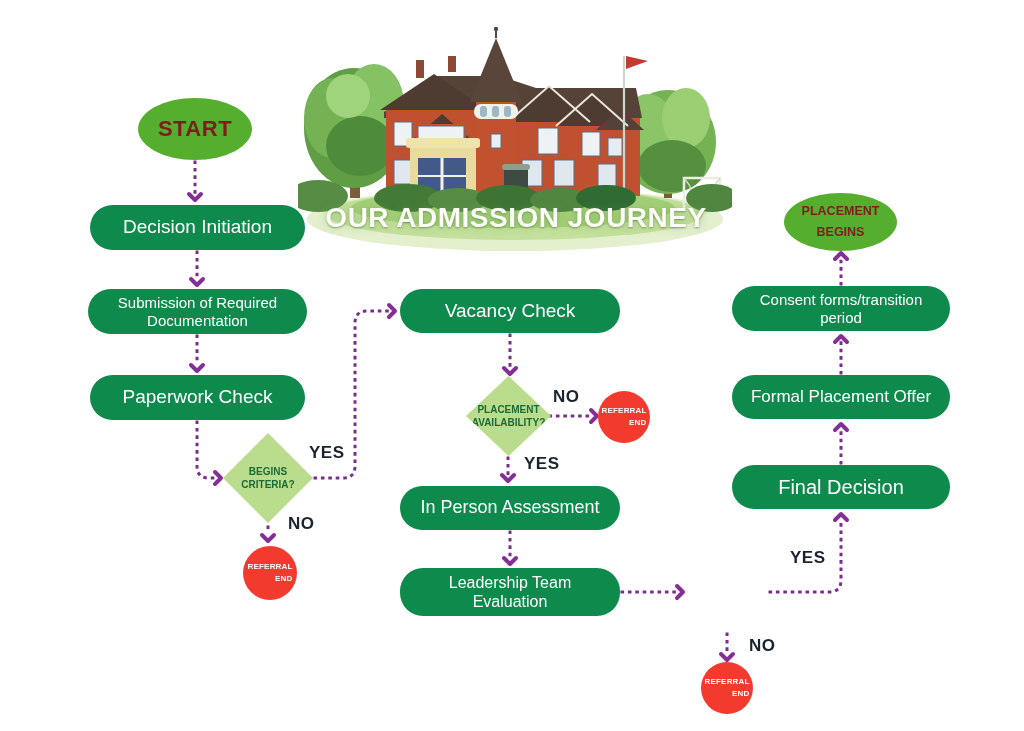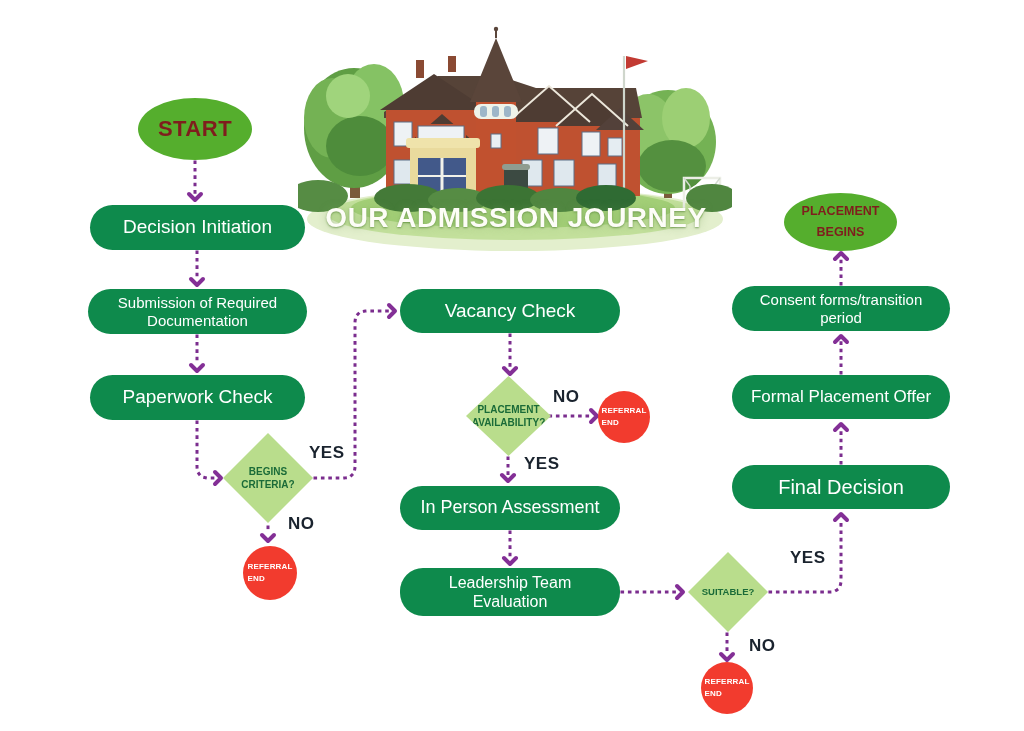--- a/index.html
+++ b/index.html
@@ -29,21 +29,21 @@
     font-weight:bold;box-sizing:border-box;
   }
   .diamond{
     background:var(--diamond-green);color:var(--diamond-text);
     clip-path:polygon(50% 0,100% 50%,50% 100%,0 50%);
     display:flex;align-items:center;justify-content:center;text-align:center;
     font-weight:bold;line-height:1.35;box-sizing:border-box;
   }
   .endcircle{
     background:var(--end-red);color:#fff;border-radius:50%;
-    display:flex;align-items:center;justify-content:center;text-align:left;
+    display:flex;align-items:center;justify-content:center;text-align:right;
     font-weight:bold;font-size:8px;line-height:1.5;letter-spacing:.2px;
     box-sizing:border-box;padding:0 8px;
   }
   .branch-label{
     color:var(--label-dark);font-weight:bold;font-size:17px;letter-spacing:.5px;
   }
   #flow-title{
     left:320px;top:202px;width:392px;text-align:center;
     color:#fdfdf7;font-weight:bold;font-size:28px;letter-spacing:.5px;
     text-shadow:0 1px 2px rgba(96,140,66,.75),0 0 8px rgba(120,165,90,.45);
@@ -206,21 +206,20 @@
   <div class="abs pill" style="left:400px;top:289px;width:220px;height:44px;font-size:19px">Vacancy Check</div>
 
   <div class="abs diamond" style="left:466px;top:376px;width:85px;height:80px;font-size:10px">PLACEMENT AVAILABILITY?</div>
 
   <div class="abs endcircle" style="left:598px;top:391px;width:52px;height:52px">REFERRAL END</div>
 
   <div class="abs pill" style="left:400px;top:486px;width:220px;height:44px;font-size:18px">In Person Assessment</div>
 
   <div class="abs pill" style="left:400px;top:568px;width:220px;height:48px;font-size:16px;padding:0 28px">Leadership Team Evaluation</div>
 
-  <div class="abs diamond" style="left:688px;top:552px;width:80px;height:80px;font-size:9.5px">SUITABLE?</div>
 
   <div class="abs endcircle" style="left:701px;top:662px;width:52px;height:52px">REFERRAL END</div>
 
   <div class="abs pill" style="left:732px;top:465px;width:218px;height:44px;font-size:20px">Final Decision</div>
 
   <div class="abs pill" style="left:732px;top:375px;width:218px;height:44px;font-size:17px">Formal Placement Offer</div>
 
   <div class="abs pill" style="left:732px;top:286px;width:218px;height:45px;font-size:15px;padding:0 20px">Consent forms/transition period</div>
 
   <div class="abs oval" style="left:784px;top:193px;width:113px;height:58px;font-size:12.5px;line-height:1.7;padding:0 14px">PLACEMENT BEGINS</div>

